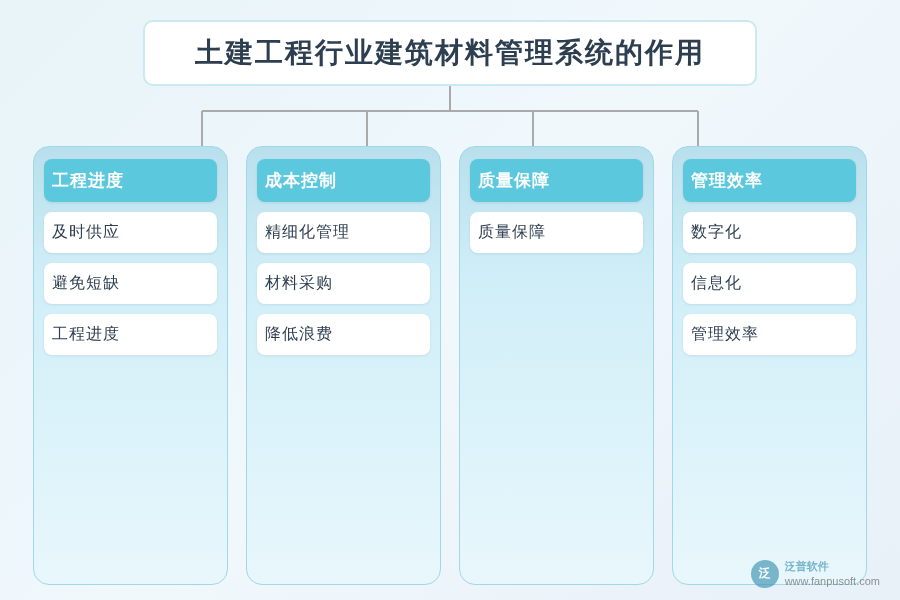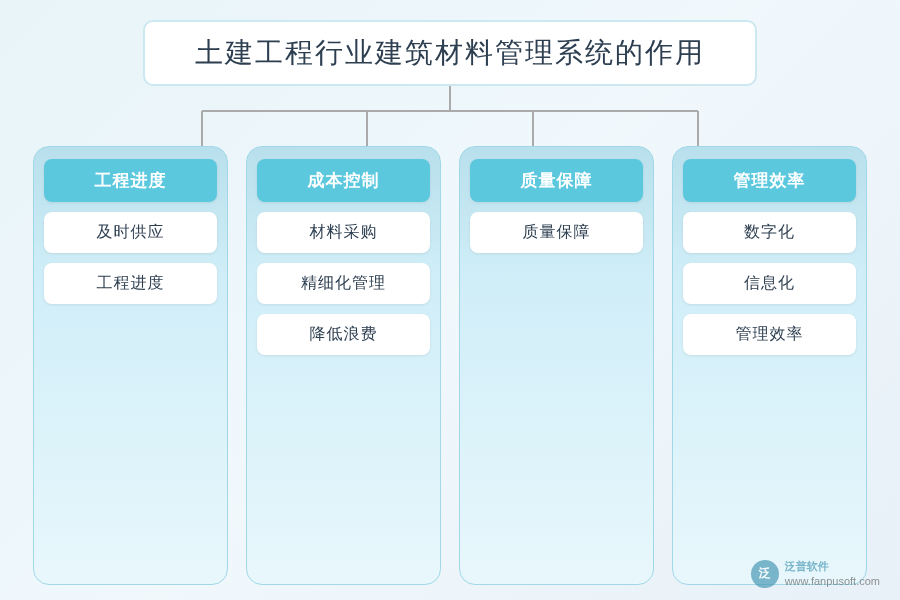--- a/index.html
+++ b/index.html
@@ -25,21 +25,21 @@
     
     .title-box {
       background: #fff;
       border: 2px solid #cce8f0;
       border-radius: 10px;
       padding: 12px 50px;
       margin-bottom: 0px;
     }
     .title-box span {
       font-size: 28px;
-      font-weight: normal;
+      font-weight: bold;
       color: #2c3e50;
       letter-spacing: 2px;
     }
 
     
     .connector-area {
       width: 660px;
       height: 60px;
       position: relative;
       margin-top: 0px;
@@ -68,22 +68,21 @@
       padding: 12px 10px;
       display: flex;
       flex-direction: column;
       gap: 10px;
       border: 1px solid #a0d8e8;
     }
 
     .item-box {
       background: #fff;
       border-radius: 8px;
-      padding: 10px 26px;
-      text-align: center;
+      padding: 10px 8px;
       font-size: 16px;
       color: #2c3e50;
       font-weight: 500;
       box-shadow: 0 1px 3px rgba(0,0,0,0.08);
       letter-spacing: 1px;
     }
 
     .item-box.header {
       background: #5bc8de;
       color: #fff;
@@ -148,26 +147,27 @@
       <line x1="247" y1="25" x2="247" y2="60" stroke="#aaa" stroke-width="2"></line>
       <line x1="413" y1="25" x2="413" y2="60" stroke="#aaa" stroke-width="2"></line>
       <line x1="578" y1="25" x2="578" y2="60" stroke="#aaa" stroke-width="2"></line>
     </svg>
   </div>
 
   <div class="columns" id="columns-container">
   <div class="column">
         <div class="item-box header">工程进度</div>
         <div class="item-box">及时供应</div>
+        <div class="item-box">避免短缺</div>
         <div class="item-box">工程进度</div>
       </div>
       <div class="column">
         <div class="item-box header">成本控制</div>
+        <div class="item-box">精细化管理</div>
         <div class="item-box">材料采购</div>
-        <div class="item-box">精细化管理</div>
         <div class="item-box">降低浪费</div>
       </div>
       <div class="column">
         <div class="item-box header">质量保障</div>
         <div class="item-box">质量保障</div>
       </div>
       <div class="column">
         <div class="item-box header">管理效率</div>
         <div class="item-box">数字化</div>
         <div class="item-box">信息化</div>

